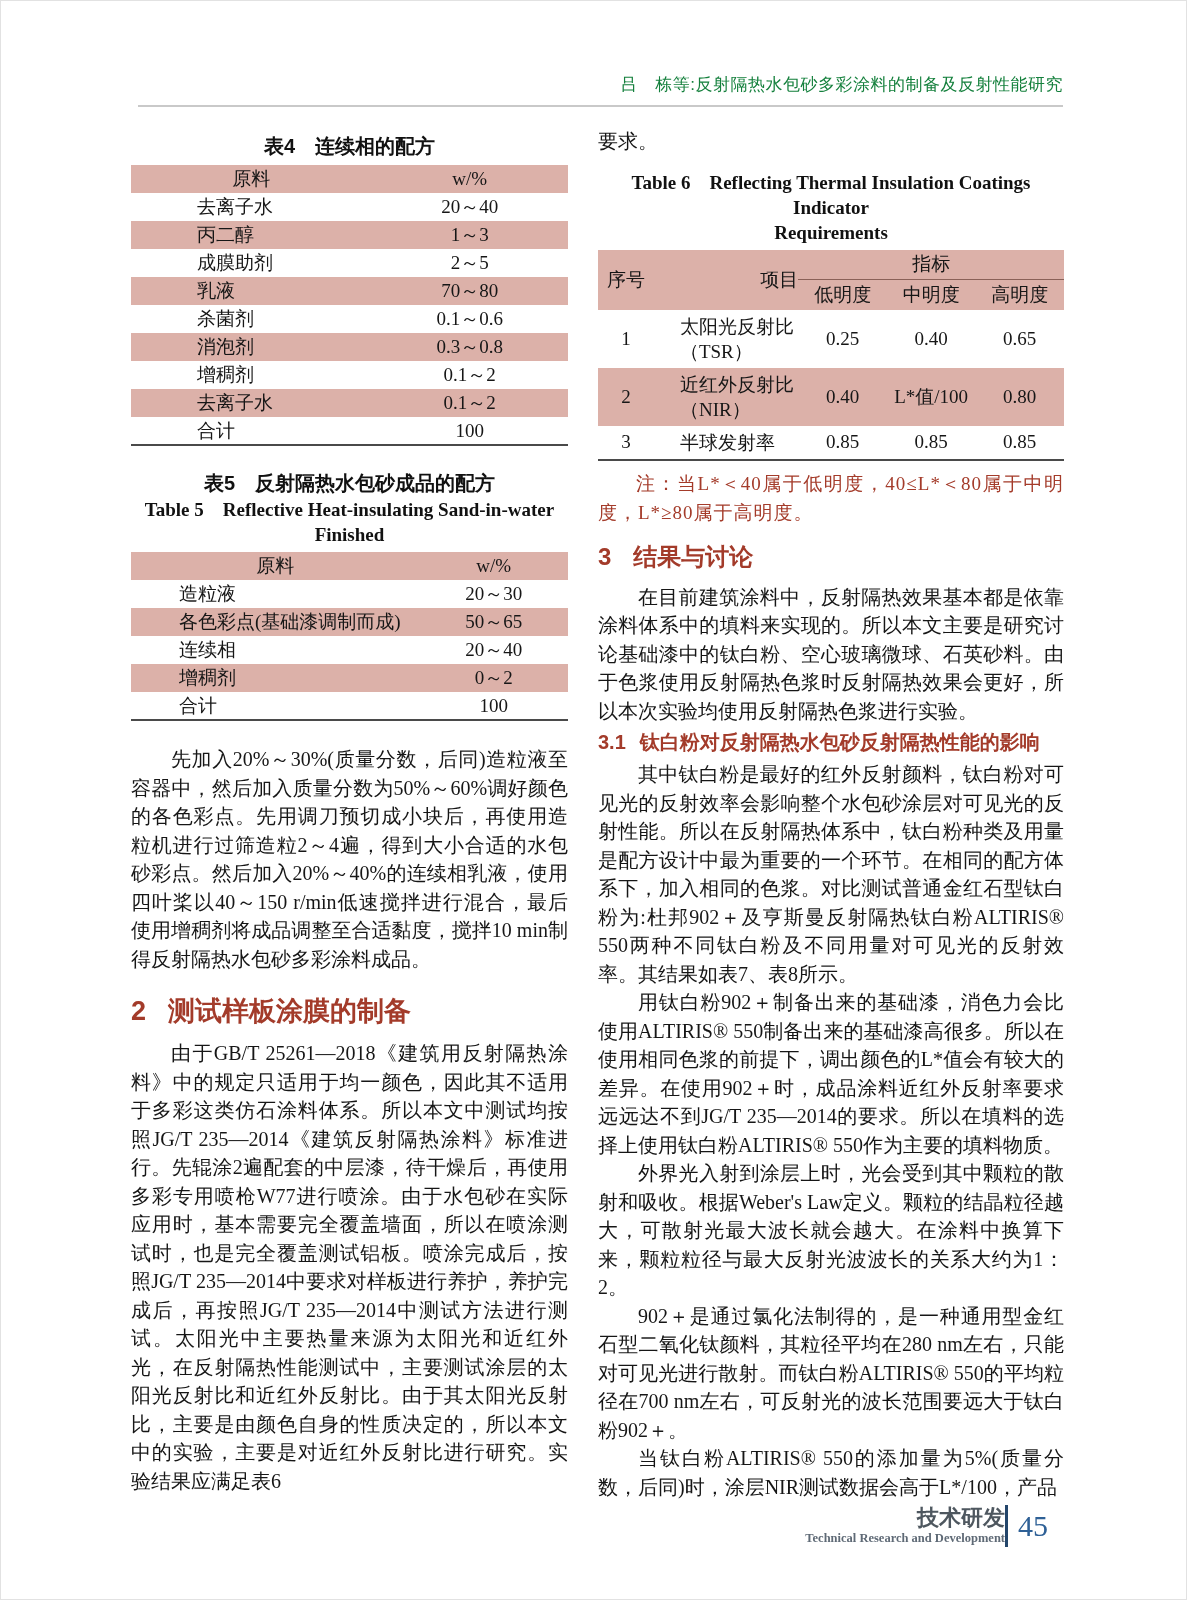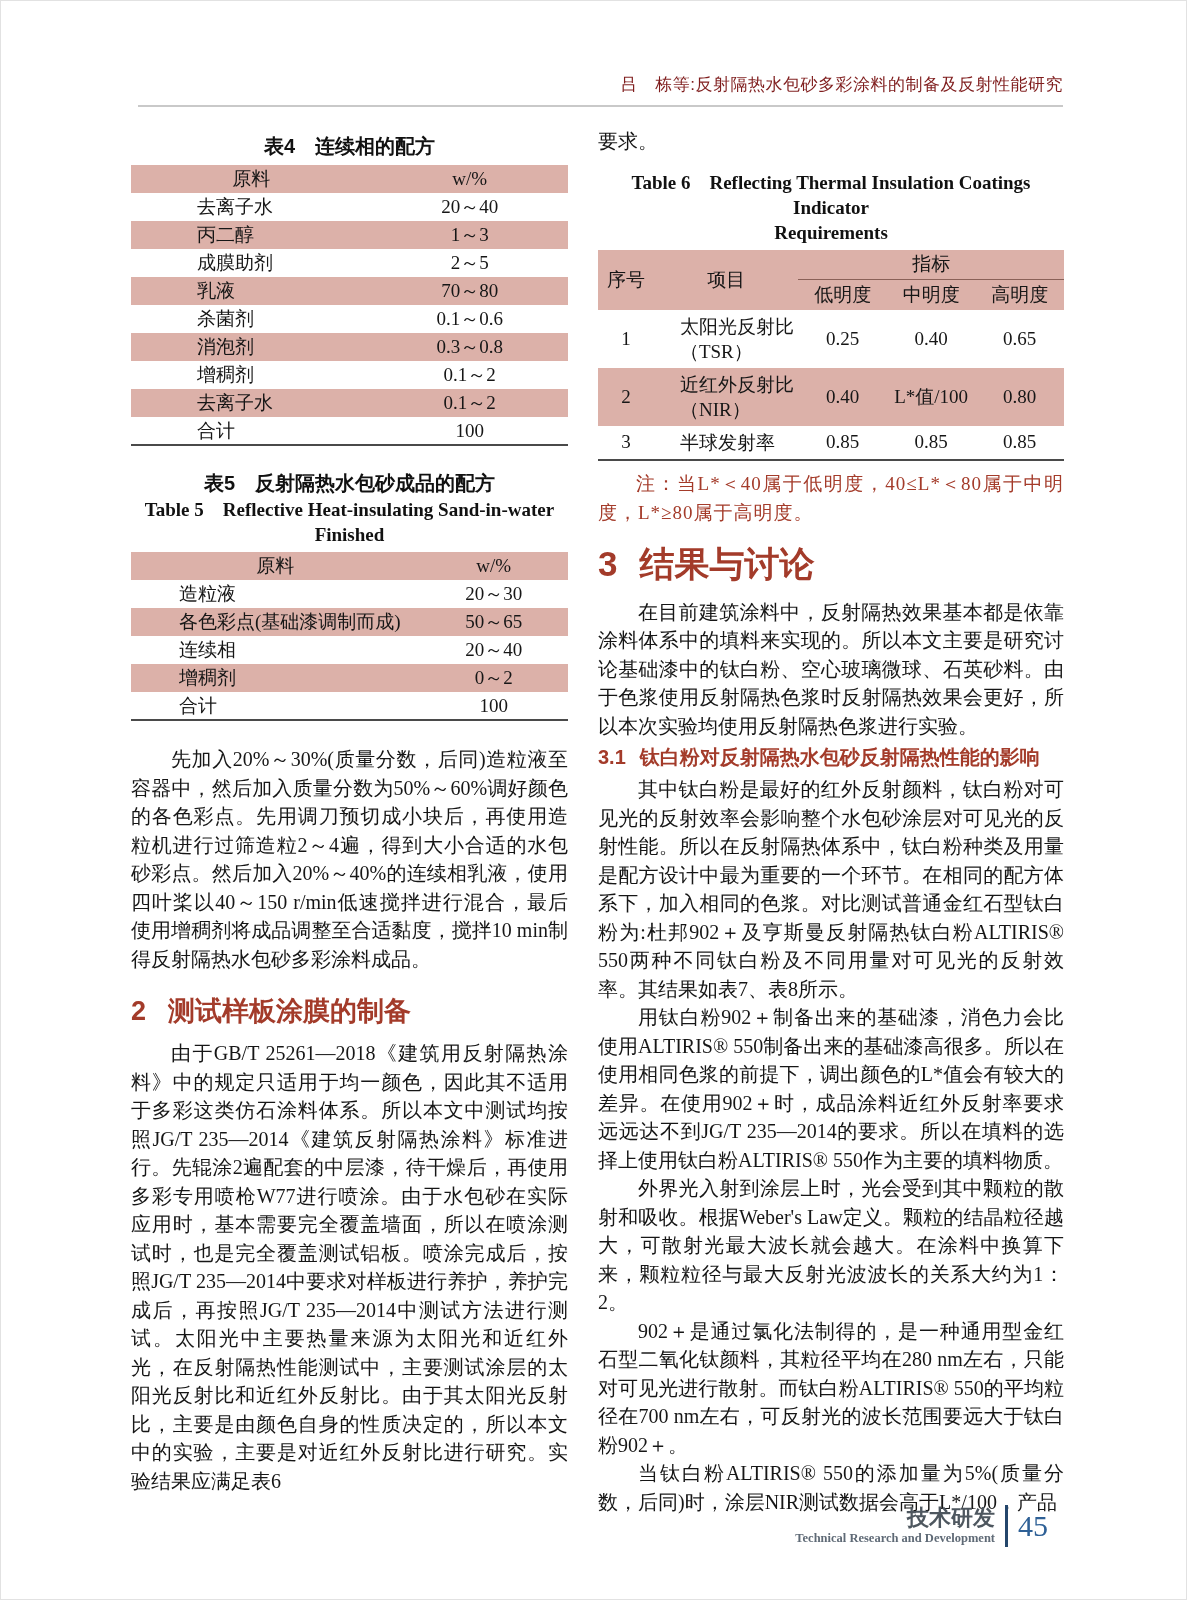--- a/index.html
+++ b/index.html
@@ -6,21 +6,21 @@
   html,body { background:#ffffff; }
   .page {
     position:relative; width:1187px; height:1600px; background:#ffffff;
     border:1px solid #e2e2e2; overflow:hidden;
     font-family:"Liberation Serif","DejaVu Serif",serif; color:#161616;
   }
   
   .running-head {
     position:absolute; top:72px; left:130px; width:932px;
     text-align:right; font-family:"Liberation Sans","DejaVu Sans",sans-serif;
-    font-size:17px; color:#7f1d1d; letter-spacing:0.5px;
+    font-size:17px; color:#15803d; letter-spacing:0.5px;
   }
   .head-rule { position:absolute; top:104px; left:137px; width:925px; height:2px; background:#c9c9c9; }
 
   
   .col { position:absolute; top:132px; }
   .col-left  { left:130px; width:437px; }
   .col-right { left:597px; width:466px; top:126px; }
 
   
   .tbl-caption { text-align:center; margin-bottom:5px; }
@@ -66,21 +66,21 @@
   .sec-h1 .sec-num { margin-right:22px; }
   .sec-h2 { margin-top:4px; margin-bottom:4px; font-family:"Liberation Sans","DejaVu Sans",sans-serif;
             font-weight:bold; font-size:20px; color:#a33b2a; }
   .sec-h2 .sec-num { margin-right:14px; }
 
   .mt14 { margin-top:14px; }
   .mt24 { margin-top:24px; }
 
   
   .footer { position:absolute; right:138px; bottom:52px; display:flex; align-items:center; }
-  .footer-labels { text-align:right; margin-right:10px; }
+  .footer-labels { text-align:right; margin-right:0; }
   .f-zh { font-family:"Liberation Sans","DejaVu Sans",sans-serif; font-weight:bold; font-size:22px; color:#4e575f; line-height:24px; }
   .f-en { font-size:12.5px; font-weight:bold; color:#5f6a76; line-height:16px; }
   .f-bar { width:3px; height:42px; background:#24466b; margin-right:10px; }
   .f-num { font-size:30px; color:#2e6096; }
 </style>
 </head>
 <body>
 
 <div class="page">
 
@@ -191,21 +191,21 @@
 
     <div class="tbl-caption mt14">
       <div class="cap-en">Table 6　Reflecting Thermal Insulation Coatings Indicator</div>
       <div class="cap-en">Requirements</div>
     </div>
 
     <table class="t6">
       <thead>
         <tr class="h-row">
           <th class="col-no" rowspan="2">序号</th>
-          <th class="col-item" rowspan="2" style="text-align:center; padding-left:0;">项目</th>
+          <th class="col-item" rowspan="2" style="text-align:right; padding-left:0;">项目</th>
           <th class="group-cell" colspan="3">指标</th>
         </tr>
         <tr class="h-row">
           <th class="col-v">低明度</th>
           <th class="col-v">中明度</th>
           <th class="col-v">高明度</th>
         </tr>
       </thead>
       <tbody>
         <tr>
@@ -227,21 +227,21 @@
           <td class="col-item">半球发射率</td>
           <td class="col-v">0.85</td>
           <td class="col-v">0.85</td>
           <td class="col-v">0.85</td>
         </tr>
       </tbody>
     </table>
 
     <p class="t6-note">注：当L*＜40属于低明度，40≤L*＜80属于中明度，L*≥80属于高明度。</p>
 
-    <h2 class="sec-h1 mt14" style="font-size:35px;">
+    <h2 class="sec-h1 mt14" style="font-size:24px;">
       <span class="sec-num">3</span><span>结果与讨论</span>
     </h2>
 
     <p class="para">在目前建筑涂料中，反射隔热效果基本都是依靠涂料体系中的填料来实现的。所以本文主要是研究讨论基础漆中的钛白粉、空心玻璃微球、石英砂料。由于色浆使用反射隔热色浆时反射隔热效果会更好，所以本次实验均使用反射隔热色浆进行实验。</p>
 
     <h3 class="sec-h2">
       <span class="sec-num">3.1</span><span>钛白粉对反射隔热水包砂反射隔热性能的影响</span>
     </h3>
 
     <p class="para">其中钛白粉是最好的红外反射颜料，钛白粉对可见光的反射效率会影响整个水包砂涂层对可见光的反射性能。所以在反射隔热体系中，钛白粉种类及用量是配方设计中最为重要的一个环节。在相同的配方体系下，加入相同的色浆。对比测试普通金红石型钛白粉为:杜邦902＋及亨斯曼反射隔热钛白粉ALTIRIS® 550两种不同钛白粉及不同用量对可见光的反射效率。其结果如表7、表8所示。</p>

